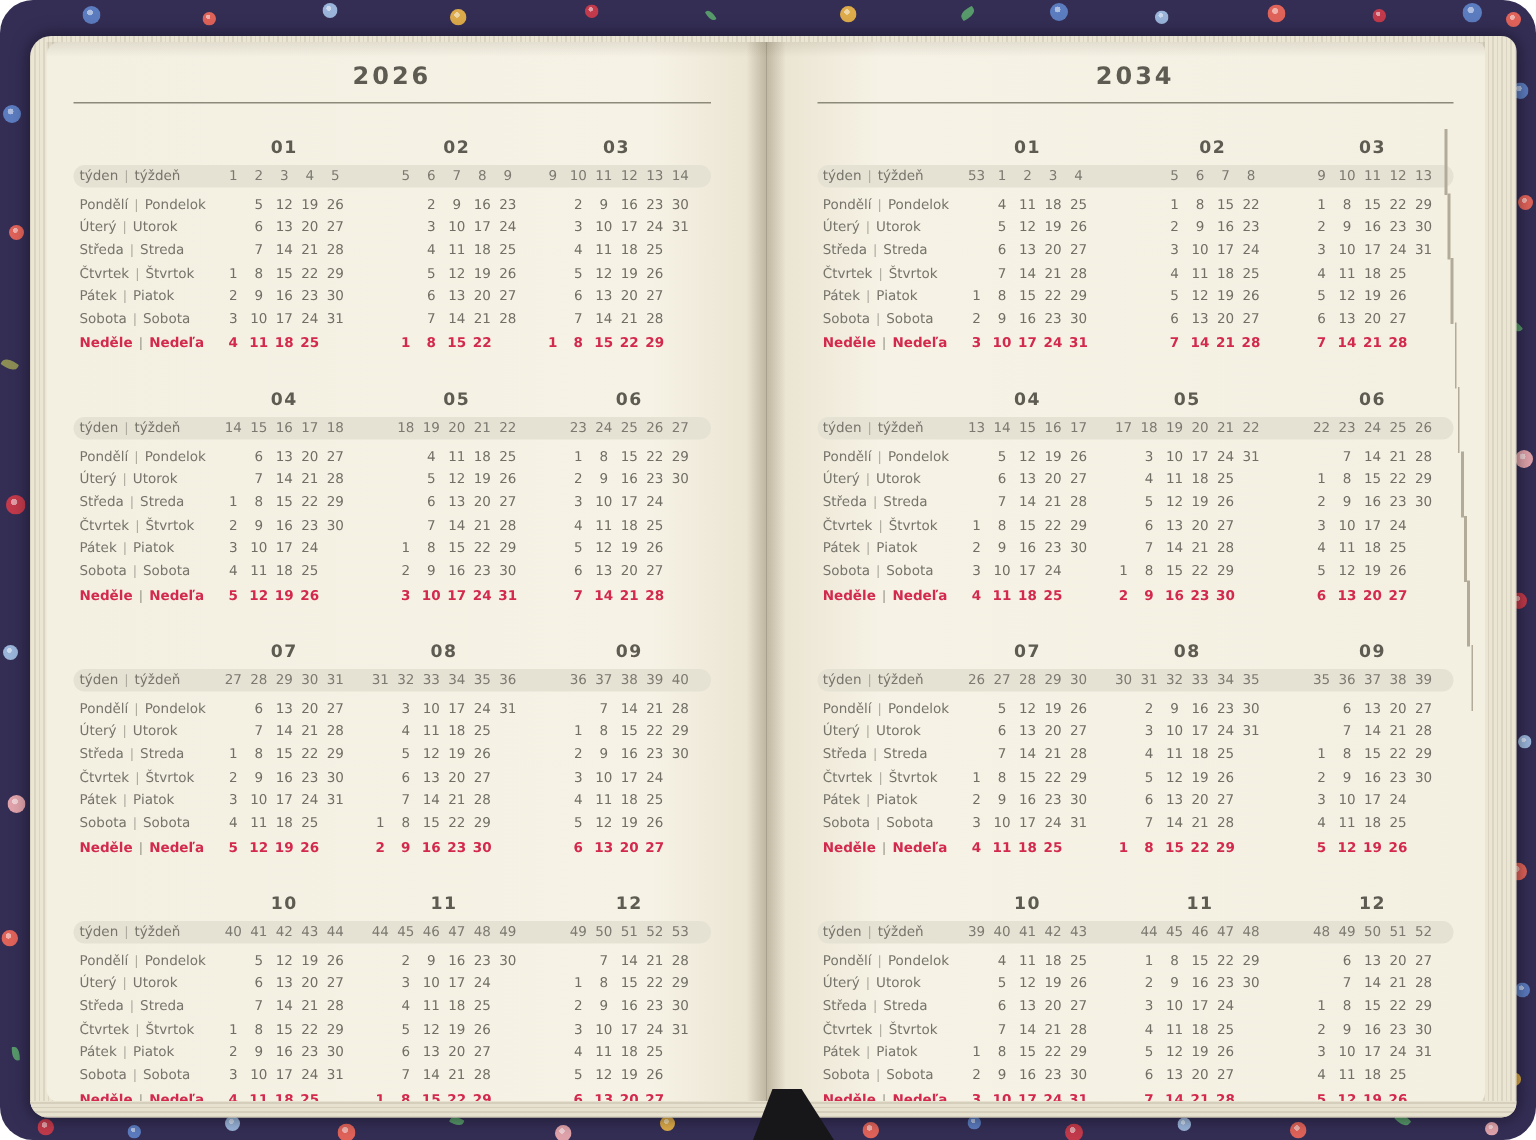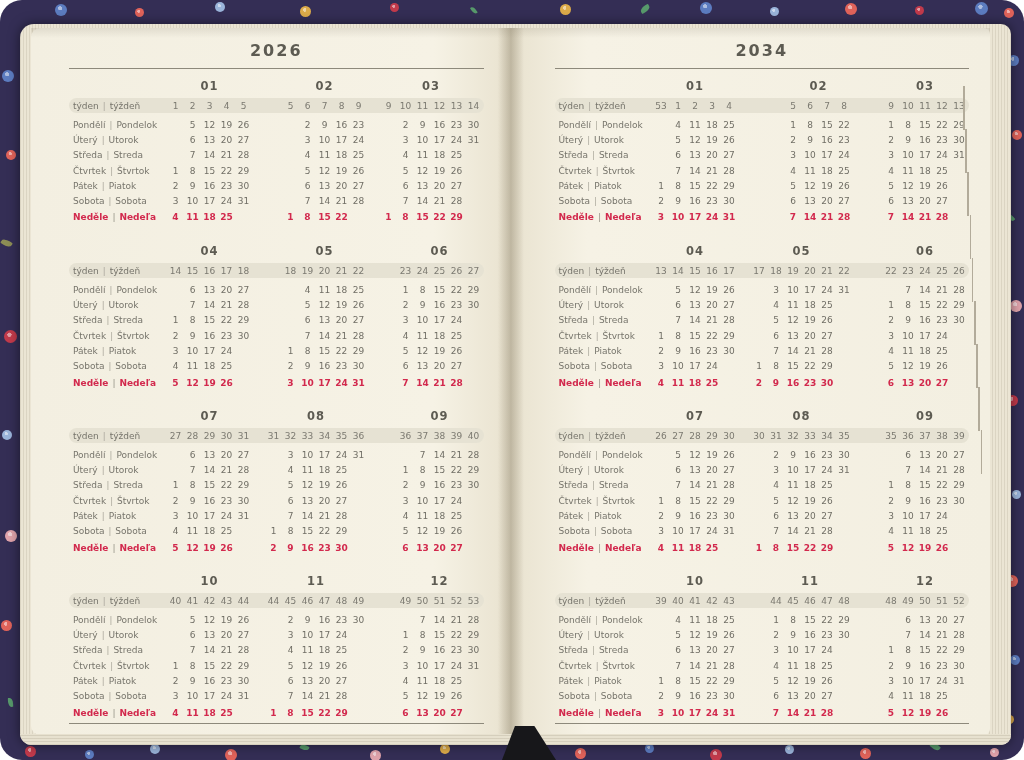--- a/index.html
+++ b/index.html
@@ -12,28 +12,28 @@
   .paper::before{content:'';position:absolute;inset:0;
     background:repeating-linear-gradient(90deg,rgba(120,110,88,.14) 0 1px,transparent 1px 3px);}
   .edge-bottom{position:absolute;left:0;right:0;bottom:0;height:11px;
     background:repeating-linear-gradient(0deg,rgba(120,110,88,.16) 0 1px,transparent 1px 3px),#e7e1cf;}
   .spread{position:absolute;left:11px;top:4px;right:21px;bottom:10px;display:flex;
     border-radius:9px 6px 6px 9px;
     background:linear-gradient(90deg,#f3efe1 0%,#f6f2e5 42%,#ebe5d3 48.6%,#d9d1bb 50%,#ebe5d3 51.4%,#f6f2e5 58%,#f3efe1 100%);}
   .spread::before{content:'';position:absolute;left:0;right:0;top:0;height:10px;
     background:linear-gradient(180deg,rgba(90,80,60,.12),transparent);pointer-events:none;}
   .page{flex:1;position:relative;box-sizing:border-box;padding-top:13px;}
-  .page-left{padding-left:38px;padding-right:27px;}
+  .page-left{padding-left:18px;padding-right:27px;}
   .page-right{padding-left:44px;padding-right:21px;}
   .page-title{text-align:center;font-size:16px;font-weight:bold;letter-spacing:2px;color:#5d5b52;
     margin:0 0 8px 0;}
   .rule{border-top:1.6px solid #8d897b;height:0;}
   .title-rule{margin-bottom:1px;}
   .bottom-rule{margin-top:3px;}
-  .calendar-section{margin-top:4px;}
+  .calendar-section{margin-top:16px;}
   .month-labels-row{display:flex;align-items:center;height:25px;}
   .bar{display:flex;align-items:center;background:#e6e2d3;border-radius:8px;height:15px;margin-bottom:4px;}
   .day-row{display:flex;align-items:center;height:15.3px;}
   .day-row.sunday{margin-top:1px;}
   .label-col{width:96px;flex:0 0 96px;font-size:9px;color:#76746b;white-space:nowrap;padding-left:4px;
     box-sizing:border-box;}
   .sep{color:#aaa79b;margin:0 4px;font-size:8.5px;}
   .slot{display:flex;justify-content:flex-end;}
   .slot0{margin-left:2px;width:85px;flex:0 0 85px;}
   .slot1{margin-left:13px;width:102px;flex:0 0 102px;}

